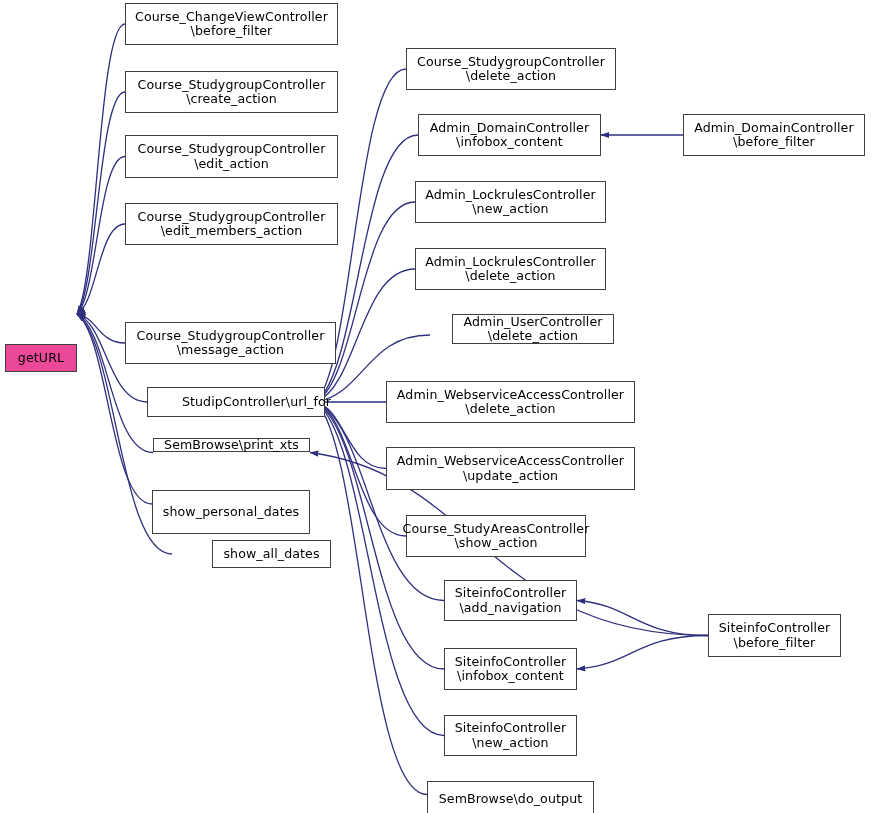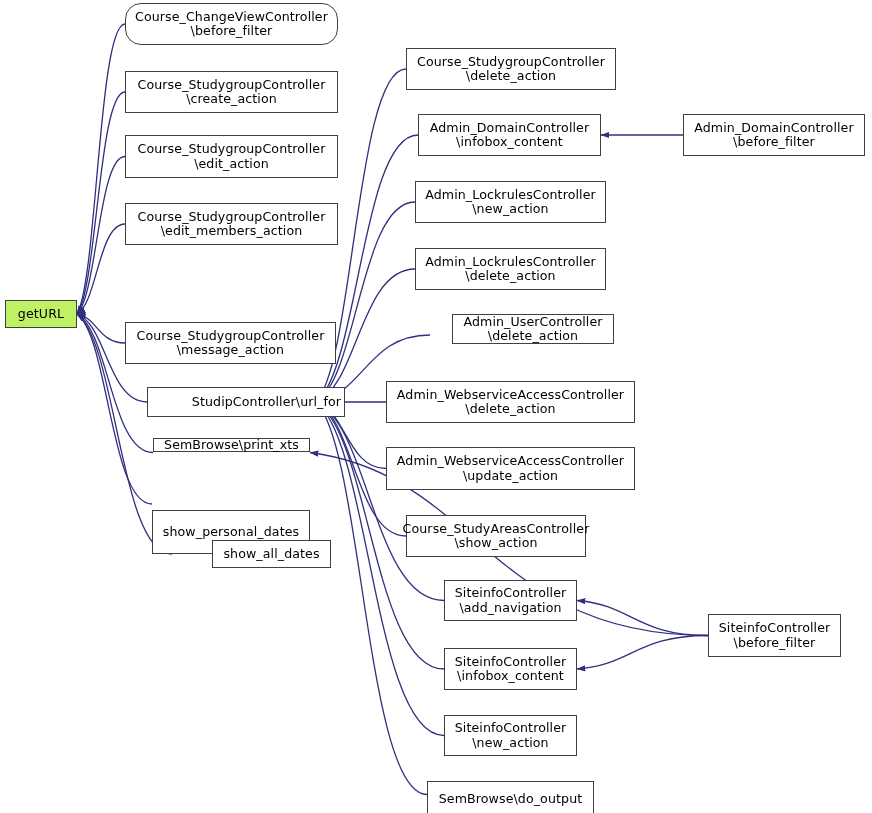--- a/index.html
+++ b/index.html
@@ -3,21 +3,21 @@
 <meta charset="utf-8">
 <style>
   html,body{margin:0;padding:0;background:#ffffff;}
   #canvas{position:relative;width:872px;height:813px;background:#ffffff;
           font-family:"DejaVu Sans","Liberation Sans",sans-serif;overflow:hidden;}
   svg#edges{position:absolute;left:0;top:0;width:872px;height:813px;}
   .node{position:absolute;box-sizing:border-box;border:1px solid #404040;
         background:#ffffff;display:flex;align-items:center;justify-content:center;
         text-align:center;line-height:1.12;color:#000000;font-size:12.6px;
         letter-spacing:0.1px;}
-  .node.root{background:#bef264;border-color:#404040;}
+  .node.root{background:#ec4899;border-color:#404040;margin-top:44px;}
   .node .lbl{display:block;white-space:pre-line;}
 </style>
 </head>
 <body>
 
 <div id="canvas">
   <svg id="edges" viewBox="0 0 872 813" xmlns="http://www.w3.org/2000/svg">
     <defs>
       <marker id="arrow" markerWidth="9" markerHeight="9" refX="8.4" refY="3.1" orient="auto" markerUnits="userSpaceOnUse">
         <path d="M0,0 L9,3.1 L0,6.2 z" fill="#2f2f7f"></path>
@@ -48,47 +48,47 @@
         <path d="M683,135 C637.9,135 635.44,135 601,135" marker-end="url(#arrow)"></path>
         <path d="M708,635.5 C635.95,635.5 632.02,604.7 577,600.5" marker-end="url(#arrow)"></path>
         <path d="M708,635.5 C635.95,635.5 632.02,664.98 577,669" marker-end="url(#arrow)"></path>
         <path d="M708,635.5 C489.1,635.5 477.15999999999997,474.46 310,452.5" marker-end="url(#arrow)"></path>
       </g>
   </svg>
   <div id="nodes">
       <div class="node root" style="left: 5px; top: 300px; width: 72px; height: 28px;">
         <span class="lbl">getURL</span>
       </div>
-      <div class="node" style="left: 125px; top: 3px; width: 213px; height: 42px; border-radius: 16px;">
+      <div class="node" style="left: 125px; top: 3px; width: 213px; height: 42px;">
         <span class="lbl">Course_ChangeViewController
 \before_filter</span>
       </div>
       <div class="node" style="left: 125px; top: 71px; width: 213px; height: 42px;">
         <span class="lbl">Course_StudygroupController
 \create_action</span>
       </div>
       <div class="node" style="left: 125px; top: 135px; width: 213px; height: 43px;">
         <span class="lbl">Course_StudygroupController
 \edit_action</span>
       </div>
       <div class="node" style="left: 125px; top: 203px; width: 213px; height: 42px;">
         <span class="lbl">Course_StudygroupController
 \edit_members_action</span>
       </div>
       <div class="node" style="left: 125px; top: 322px; width: 211px; height: 42px;">
         <span class="lbl">Course_StudygroupController
 \message_action</span>
       </div>
-      <div class="node" style="left: 147px; top: 387px; width: 198px; height: 30px; padding-left: 41px;">
+      <div class="node" style="left: 147px; top: 387px; width: 178px; height: 30px; padding-left: 41px;">
         <span class="lbl">StudipController\url_for</span>
       </div>
       <div class="node" style="left: 153px; top: 438px; width: 157px; height: 14px;">
         <span class="lbl">SemBrowse\print_xts</span>
       </div>
-      <div class="node" style="left: 152px; top: 490px; width: 158px; height: 44px; margin-top: 20px;">
+      <div class="node" style="left: 152px; top: 490px; width: 158px; height: 44px;">
         <span class="lbl">show_personal_dates</span>
       </div>
       <div class="node" style="left: 172px; top: 540px; width: 119px; height: 28px; margin-left: 40px;">
         <span class="lbl">show_all_dates</span>
       </div>
       <div class="node" style="left: 406px; top: 48px; width: 210px; height: 42px;">
         <span class="lbl">Course_StudygroupController
 \delete_action</span>
       </div>
       <div class="node" style="left: 418px; top: 114px; width: 183px; height: 42px;">

